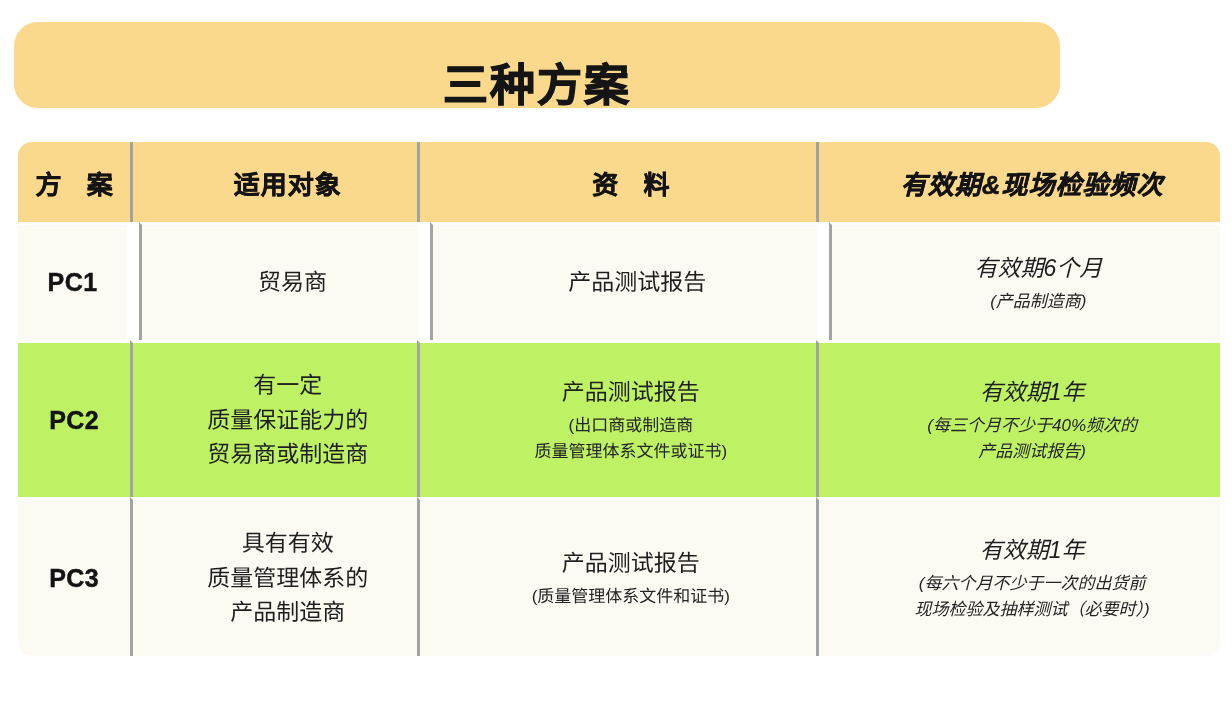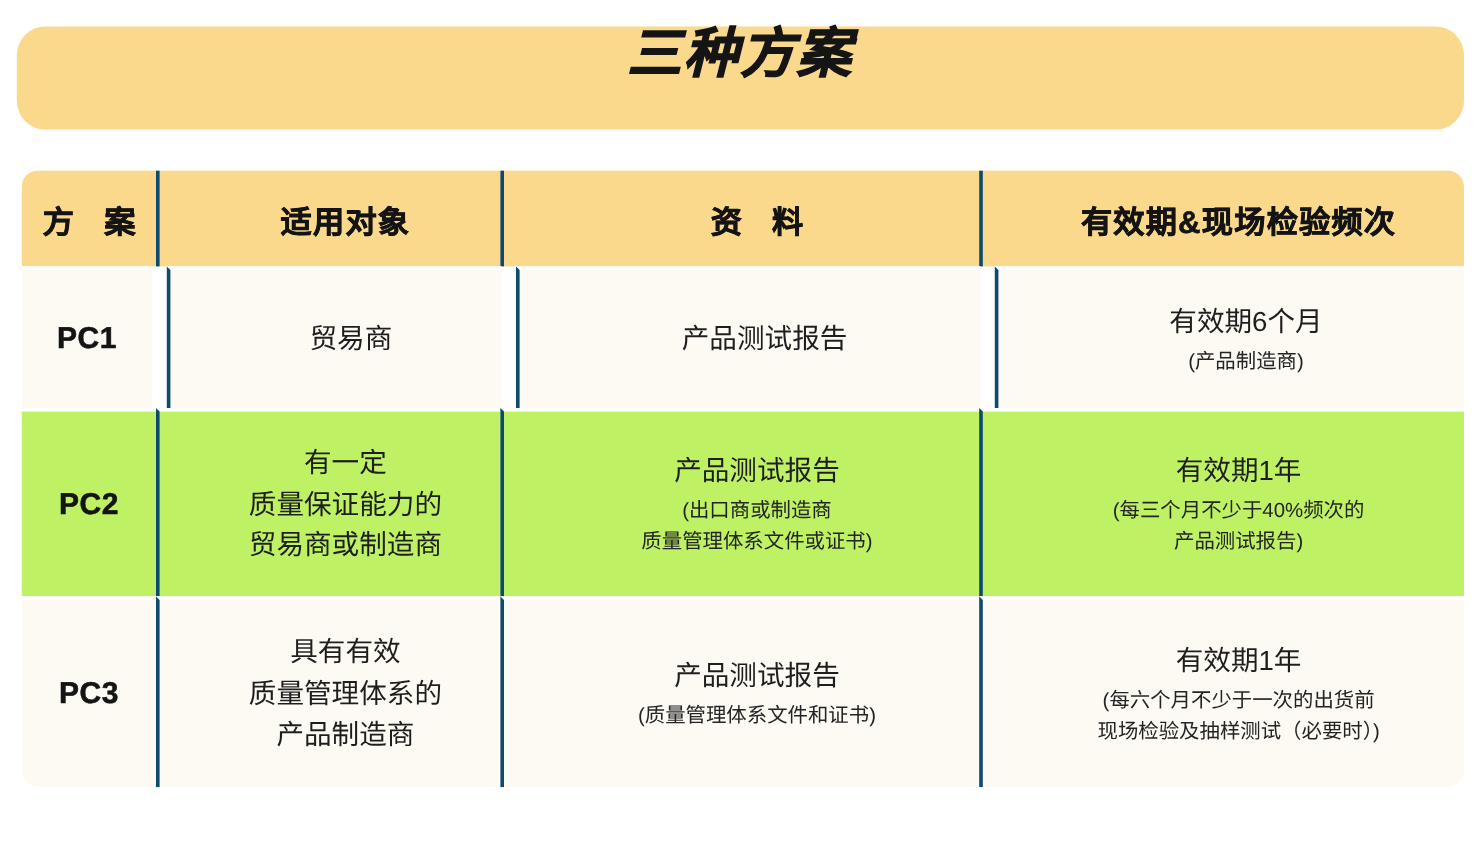--- a/index.html
+++ b/index.html
@@ -15,28 +15,27 @@
     color: #1c1c1c;
     overflow: hidden;
     position: relative;
   }
 
   
   .title-banner {
     position: absolute;
     left: 14px;
     top: 22px;
-    width: 1206px;
+    width: 1046px;
     height: 86px;
     background: #FAD98C;
     border-radius: 24px;
     display: flex;
-    align-items: flex-start;
+    align-items: flex-end;
     justify-content: center;
-    font-style: italic;
   }
   .title-text {
     font-size: 45px;
     font-weight: 700;
     letter-spacing: 2px;
     color: #151515;
     line-height: 1;
     -webkit-text-stroke: 1.1px #151515;
   }
 
@@ -73,29 +72,29 @@
     flex-direction: column;
     align-items: center;
     justify-content: center;
     text-align: center;
     padding: 4px 8px;
   }
   
   .c1 { width: 120px; }
   .c2 { width: 306px; }
   .c3 { width: 427px; }
-  .c4 { width: 432px; }
+  .c4 { width: 432px; font-style: italic; }
 
   .trow.head .cell { background: #FAD98C; }
   .trow.r1 .cell { background: #FDFAF4; }
   .trow.r2 .cell { background: #bef264; }
   .trow.r3 .cell { background: #FDFAF4; }
 
   
-  .trow .cell + .cell { border-left: 3px solid #0c4a6e; padding-left: 33px; }
+  .trow .cell + .cell { border-left: 3px solid #a3a3a3; padding-left: 33px; }
   
   .trow + .trow .cell { border-top: 3px solid #FFFFFF; }
 
   .head-label {
     font-size: 26px;
     font-weight: 700;
     color: #141414;
     letter-spacing: 1px;
     -webkit-text-stroke: 0.5px #141414;
   }

